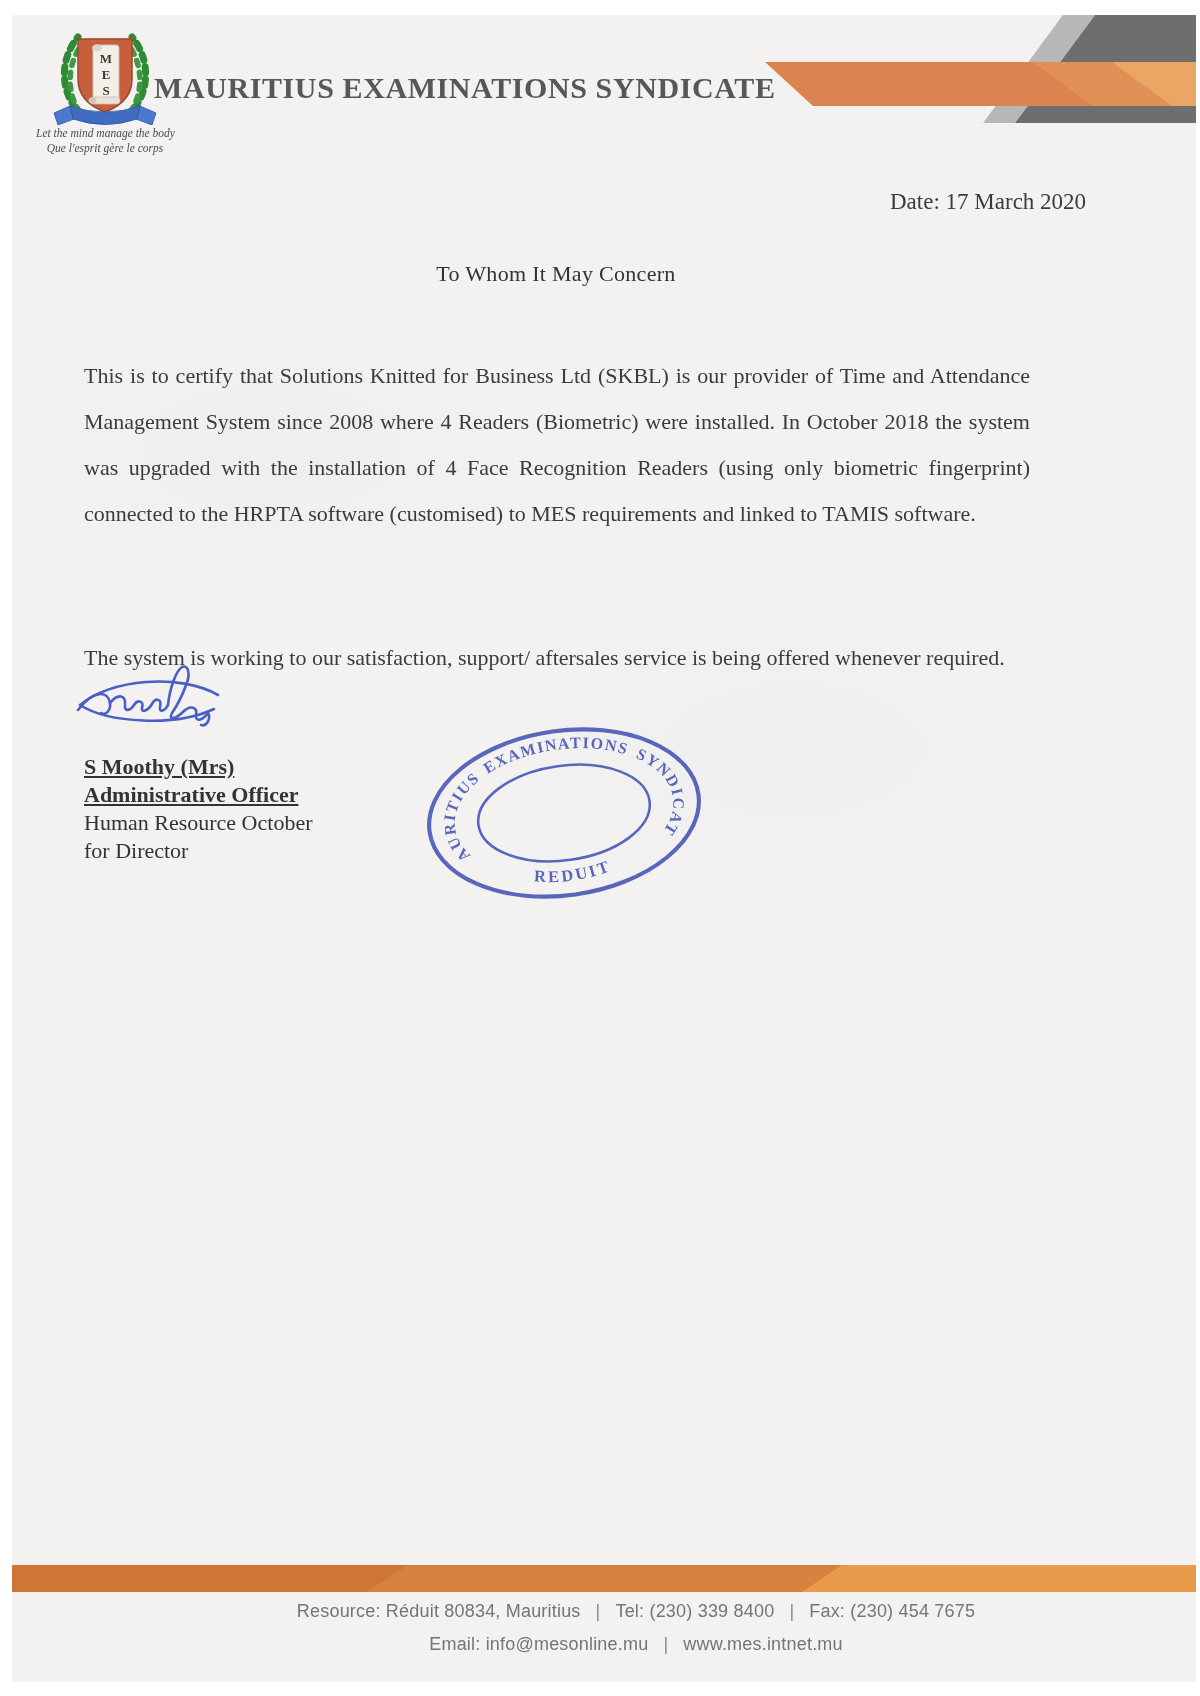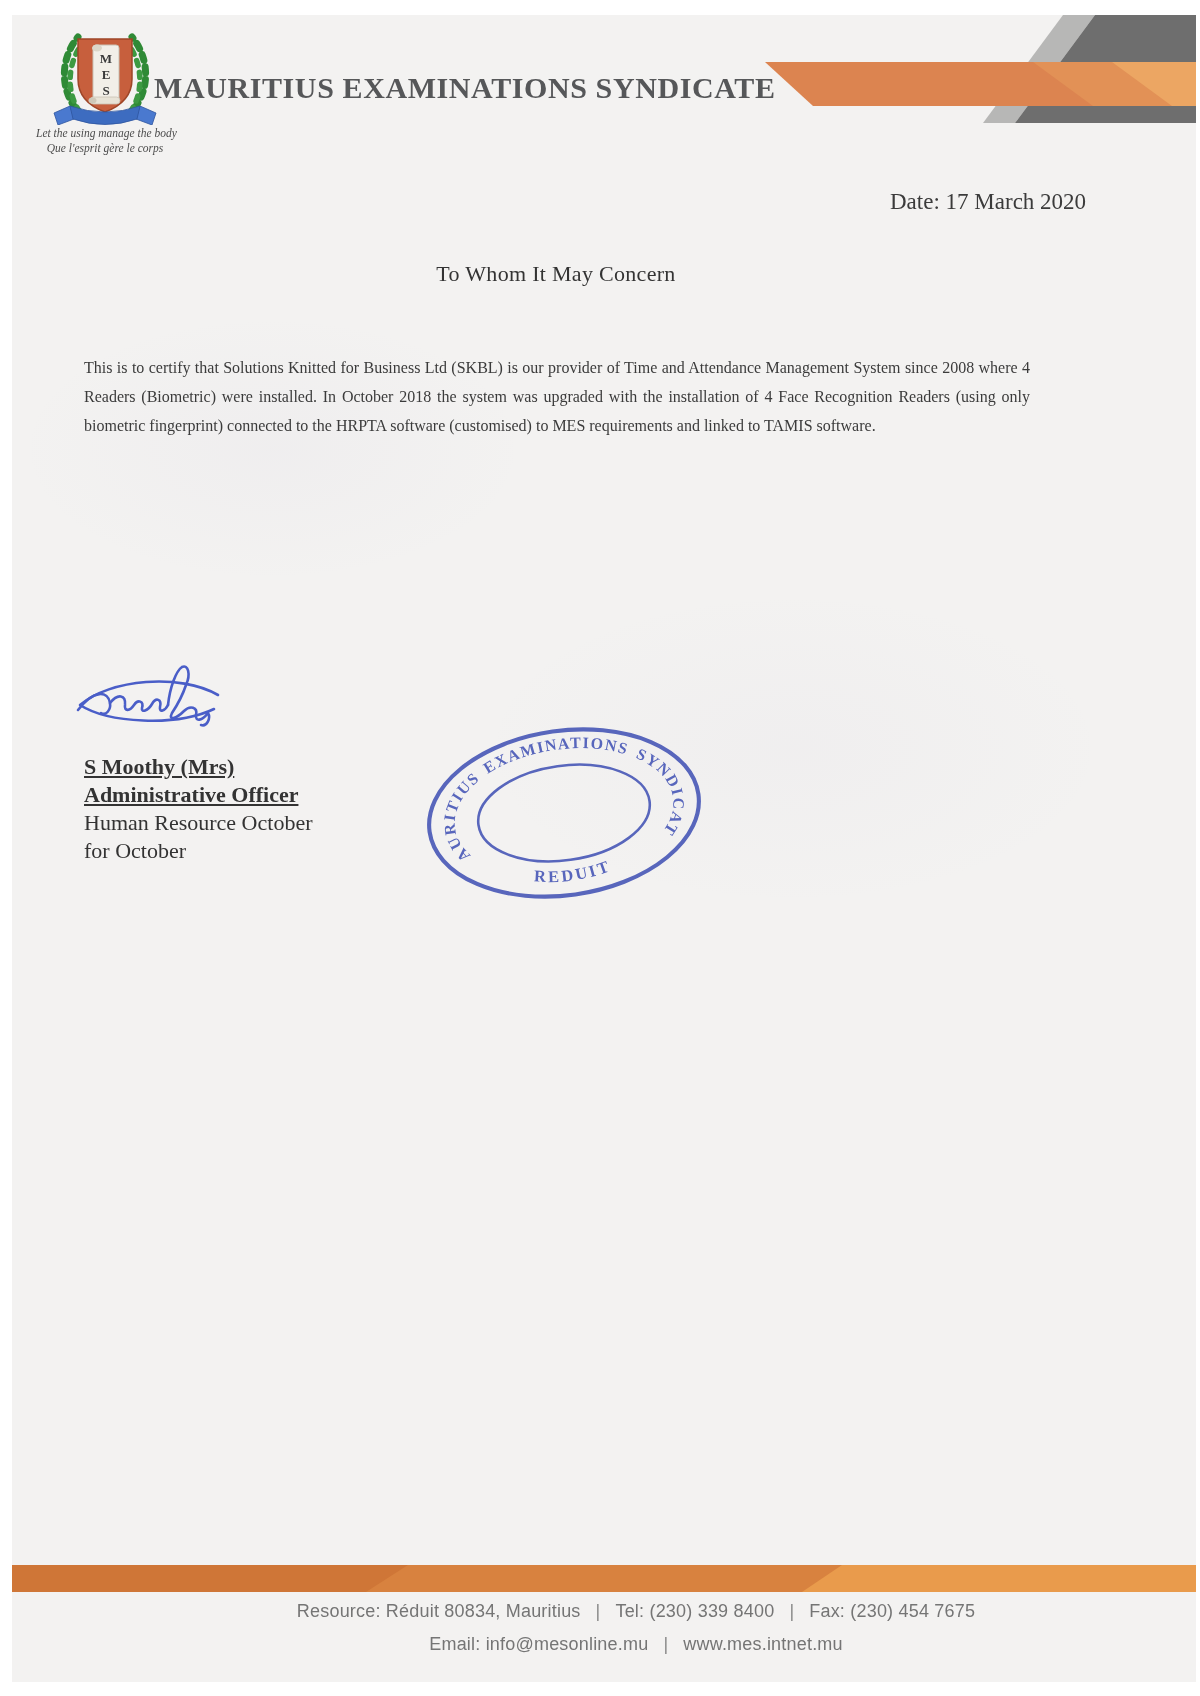--- a/index.html
+++ b/index.html
@@ -21,21 +21,21 @@
   .motto { font-style:italic; font-size:11.5px; line-height:13px; color:#4c4c4c; margin-top:2px; white-space:nowrap; }
   .letterhead-title {
     position:absolute; left:142px; top:56px;
     font-size:30px; font-weight:700; letter-spacing:0.6px; color:#565759; white-space:nowrap;
   }
   .date-line { position:absolute; left:878px; top:174px; font-size:23px; color:#3b3b3b; }
   .subject {
     position:absolute; left:72px; top:246px; width:944px; text-align:center;
     font-size:22px; font-weight:400; color:#333; letter-spacing:0.3px;
   }
-  .para { position:absolute; left:72px; width:946px; font-size:16px; line-height:29px; color:#3b3b3b; text-align:justify; }
+  .para { position:absolute; left:72px; width:946px; font-size:22px; line-height:46px; color:#3b3b3b; text-align:justify; }
   .para1 { top:338px; }
   .para2 { top:620px; }
   .signature-svg { position:absolute; left:56px; top:640px; width:182px; height:96px; }
   .sig-block { position:absolute; left:72px; top:738px; font-size:22px; line-height:28px; color:#333; }
   .sig-block .bold { font-weight:700;text-decoration:underline; }
   .stamp { position:absolute; left:406px; top:702px; width:292px; height:192px; transform:rotate(-8deg); opacity:0.88; }
   .footer-band { position:absolute; left:0; top:1550px; width:1184px; height:27px; }
   .footer-text {
     position:absolute; left:0; width:1184px; text-align:center;
     font-family:"Liberation Sans", sans-serif; font-size:18px; color:#757575;
@@ -73,46 +73,47 @@
       <rect x="50" y="78" width="30" height="7" rx="3.5" fill="#e8e3d6" stroke="#c9c2b4" stroke-width="0.8"></rect>
       <ellipse cx="52.5" cy="81.5" rx="4" ry="3" fill="#cfc8b8"></ellipse>
       <text x="66" y="44" text-anchor="middle" font-family="Liberation Serif, serif" font-size="13" font-weight="700" fill="#3a3a3a">M</text>
       <text x="66" y="60" text-anchor="middle" font-family="Liberation Serif, serif" font-size="13" font-weight="700" fill="#3a3a3a">E</text>
       <text x="66" y="76" text-anchor="middle" font-family="Liberation Serif, serif" font-size="13" font-weight="700" fill="#3a3a3a">S</text>
 
       <path d="M 30 87 L 14 94 L 18 106 L 34 100 Z" fill="#4a79cf" stroke="#2f55a0" stroke-width="0.8"></path>
       <path d="M 100 87 L 116 94 L 112 106 L 96 100 Z" fill="#4a79cf" stroke="#2f55a0" stroke-width="0.8"></path>
       <path d="M 30 87 Q 65 99 100 87 L 97 100 Q 65 111 33 100 Z" fill="#3d6cc0" stroke="#2f55a0" stroke-width="0.8"></path>
     </svg>
-    <div class="motto">Let the using manage the body</div>
+    <div class="motto">Let the mind manage the body</div>
     <div class="motto">Que l'esprit gère le corps</div>
   </div>
 
   <div class="letterhead-title">MAURITIUS EXAMINATIONS SYNDICATE</div>
 
   <div class="date-line">Date: 17 March 2020</div>
 
   <div class="subject">To Whom It May Concern</div>
 
   <div class="para para1">This is to certify that Solutions Knitted for Business Ltd (SKBL) is our provider of Time and Attendance Management System since 2008 where 4 Readers (Biometric) were installed. In October 2018 the system was upgraded with the installation of 4 Face Recognition Readers (using only biometric fingerprint) connected to the HRPTA software (customised) to MES requirements and linked to TAMIS software.</div>
+  <div class="para para2">The system is working to our satisfaction, support/ aftersales service is being offered whenever required.</div>
 
   <svg class="signature-svg" viewBox="0 0 182 96">
     <g fill="none" stroke="#4a5ec8" stroke-width="2.6" stroke-linecap="round" stroke-linejoin="round">
       <path d="M 150 40 C 112 18 42 24 12 50 C 40 68 108 72 146 54"></path>
       <path d="M 10 55 C 26 34 40 36 42 48 C 43 55 38 61 33 58"></path>
       <path d="M 42 48 C 50 38 58 40 57 50 C 56 57 62 56 66 50 C 70 44 76 46 74 53 C 73 58 80 56 84 49 C 88 42 94 44 92 52 C 91 58 97 56 100 50"></path>
       <path d="M 100 50 C 102 32 108 16 114 12 C 120 9 123 19 118 30 C 114 42 108 52 104 58 C 100 66 108 64 116 56 C 122 50 130 52 128 60 C 127 67 134 66 140 58 C 143 63 139 72 133 70"></path>
     </g>
   </svg>
 
   <div class="sig-block">
     <div class="bold">S Moothy (Mrs)</div>
     <div class="bold">Administrative Officer</div>
     <div>Human Resource October</div>
-    <div>for October</div>
+    <div>for Director</div>
   </div>
 
   <svg class="stamp" viewBox="0 0 284 184">
     <defs>
       <path id="stamp-top-arc" d="M 49.3 123 A 107 62 0 1 1 234.7 123" fill="none"></path>
       <path id="stamp-bottom-arc" d="M 98 152 A 104 66 0 0 0 186 152" fill="none"></path>
     </defs>
     <ellipse cx="142" cy="92" rx="132" ry="80" fill="none" stroke="#4353b5" stroke-width="4"></ellipse>
     <ellipse cx="142" cy="92" rx="84" ry="46" fill="none" stroke="#4353b5" stroke-width="2.5"></ellipse>
     <text font-family="Liberation Serif, serif" font-size="15.5" font-weight="700" fill="#4353b5" letter-spacing="1.5" word-spacing="3">

